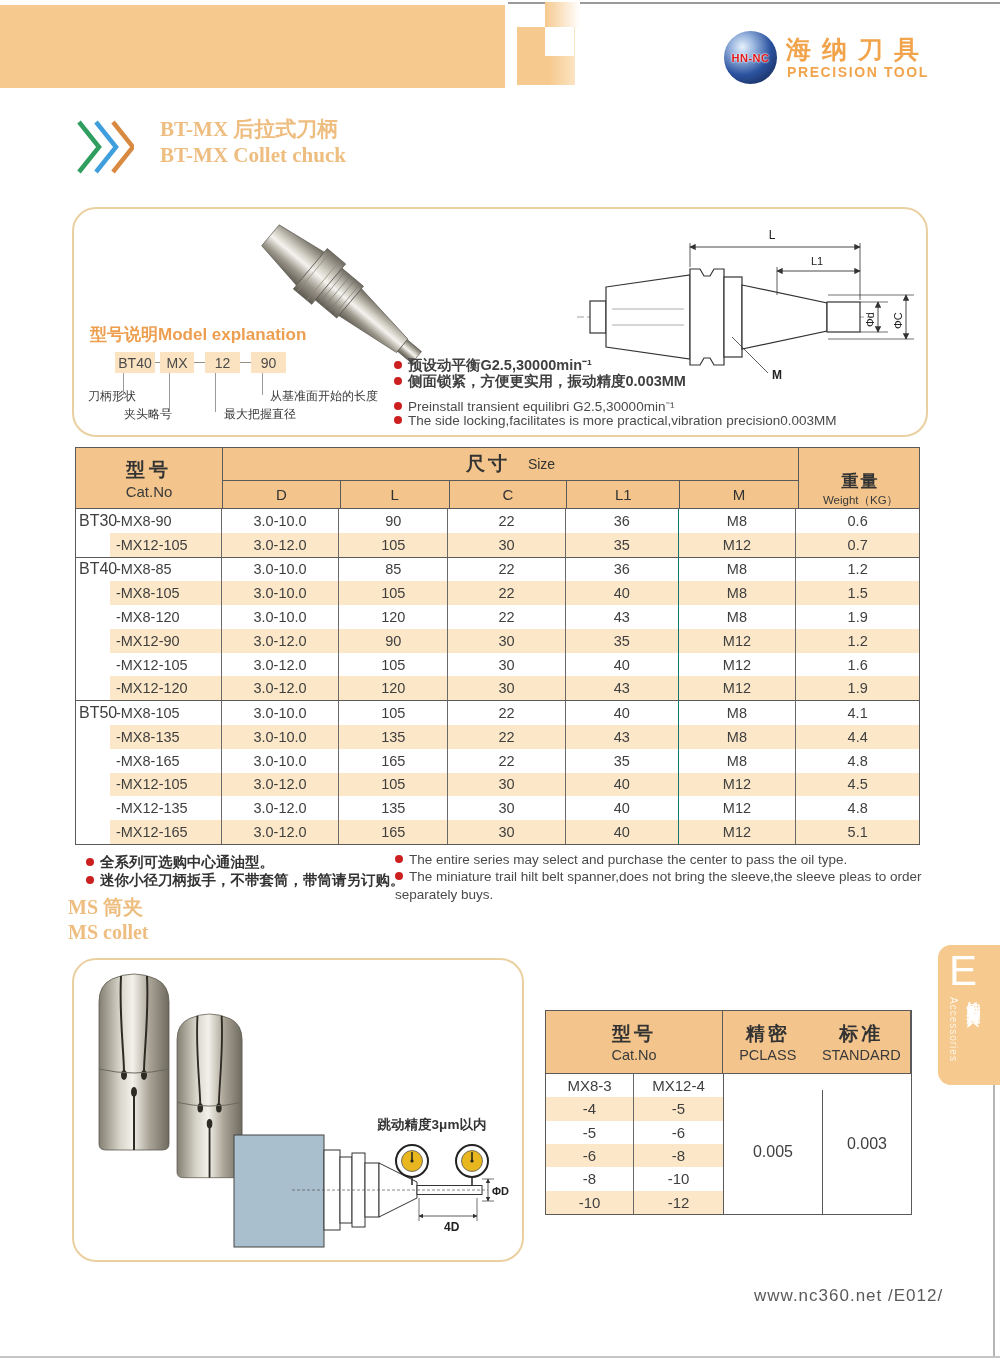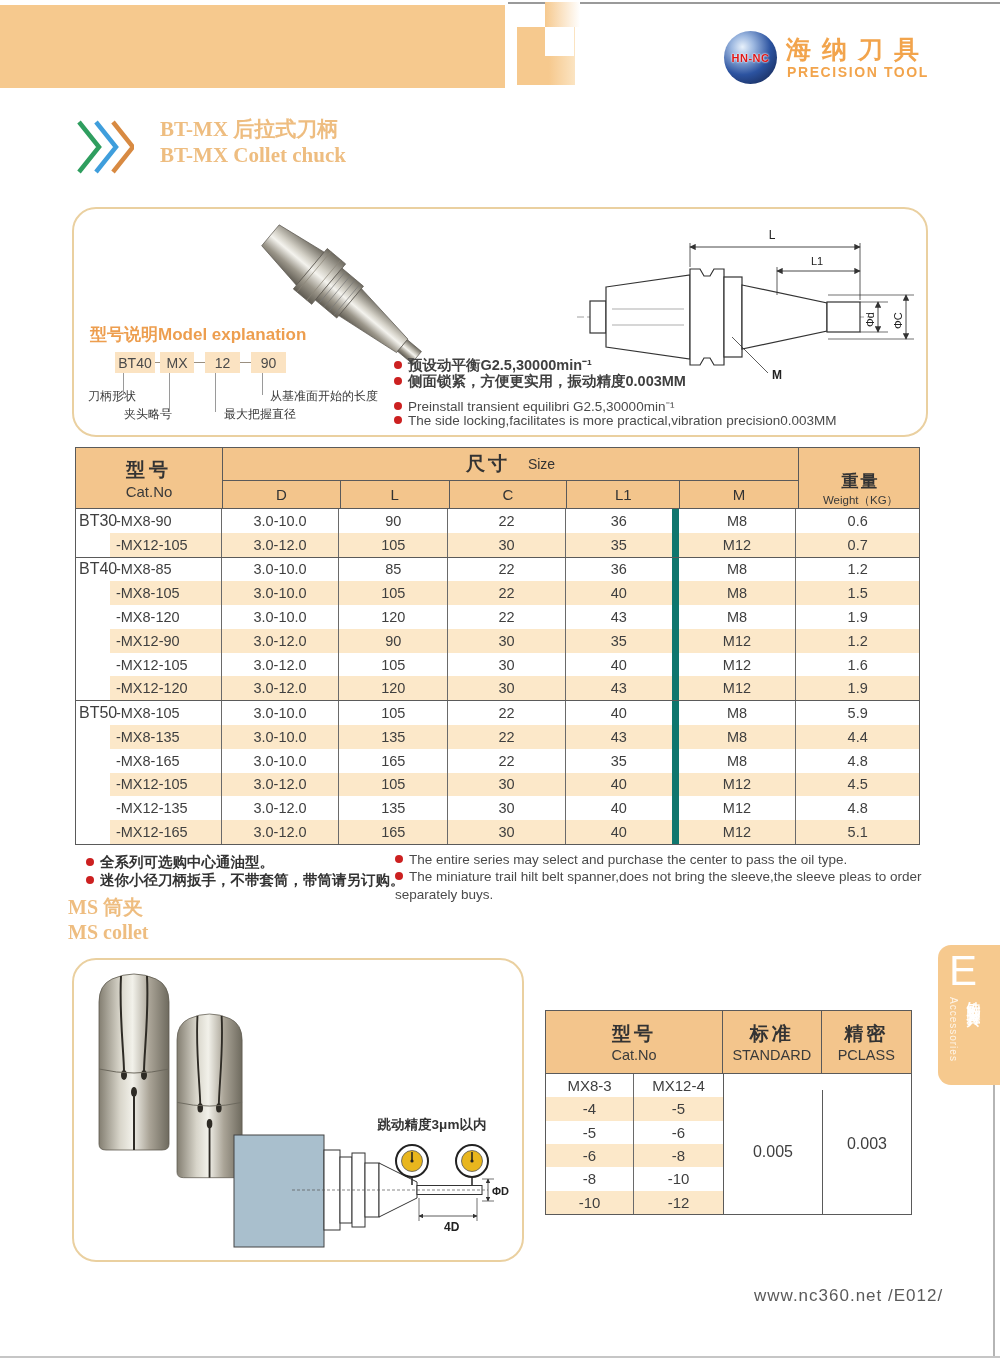--- a/index.html
+++ b/index.html
@@ -67,21 +67,21 @@
   .t1-wt .sub{font-size:11.5px;color:#3a3a3a;}
   .t1-body{flex:1;display:flex;flex-direction:column;border-top:1px solid #5a5a5a;}
   .t1-row{flex:1;display:flex;font-size:14.5px;color:#3f3f3f;}
   .t1-row.grp{border-top:1px solid #5a5a5a;}
   .cell{display:flex;align-items:center;justify-content:center;box-sizing:border-box;}
   .c-series{width:34px;justify-content:flex-start;padding-left:3px;font-size:16px;}
   .c-model{width:112px;justify-content:flex-start;padding-left:6px;border-right:1px solid #6a6a6a;}
   .c-d{width:118px;border-right:1px solid #6a6a6a;}
   .c-l{width:109px;border-right:1px solid #6a6a6a;}
   .c-c{width:118px;border-right:1px solid #6a6a6a;}
-  .c-l1{width:113px;border-right:7px solid #0f766e;}
+  .c-l1{width:113px;border-right:1px solid #0f766e;}
   .c-m{width:118px;border-right:1px solid #6a6a6a;}
   .c-w{width:123px;}
   .t1-row.alt .cell:not(.c-series){background:#fce8c9;}
 
   
   .note{position:absolute;white-space:nowrap;}
   .note .dot{display:inline-block;width:8px;height:8px;border-radius:50%;background:#cc2020;margin-right:6px;vertical-align:1px;}
   .note-cn{font-size:14.5px;font-weight:bold;color:#333;}
   .note-en{font-size:13.5px;color:#4a4a4a;white-space:normal;width:575px;line-height:18px;}
   .ms-title{left:68px;top:895px;font-family:"Liberation Serif",serif;font-weight:bold;font-size:20px;
@@ -344,21 +344,21 @@
           <div class="cell c-w">1.9</div>
         </div>
       <div class="t1-row grp">
           <div class="cell c-series">BT50</div>
           <div class="cell c-model">-MX8-105</div>
           <div class="cell c-d">3.0-10.0</div>
           <div class="cell c-l">105</div>
           <div class="cell c-c">22</div>
           <div class="cell c-l1">40</div>
           <div class="cell c-m">M8</div>
-          <div class="cell c-w">5.9</div>
+          <div class="cell c-w">4.1</div>
         </div>
       <div class="t1-row alt">
           <div class="cell c-series"></div>
           <div class="cell c-model">-MX8-135</div>
           <div class="cell c-d">3.0-10.0</div>
           <div class="cell c-l">135</div>
           <div class="cell c-c">22</div>
           <div class="cell c-l1">43</div>
           <div class="cell c-m">M8</div>
           <div class="cell c-w">4.4</div>
@@ -495,27 +495,27 @@
       </defs>
     </svg>
   </div>
 
   <div class="abs t2">
     <div class="t2-head">
       <div class="hc t2-cat">
         <div class="big">型号</div>
         <div class="sub">Cat.No</div>
       </div>
+      <div class="hc t2-p">
+        <div class="big">精密</div>
+        <div class="sub">PCLASS</div>
+      </div>
       <div class="hc t2-std">
         <div class="big">标准</div>
         <div class="sub">STANDARD</div>
-      </div>
-      <div class="hc t2-p">
-        <div class="big">精密</div>
-        <div class="sub">PCLASS</div>
       </div>
     </div>
     <div class="t2-body">
       <div class="t2-catcol">
         <div class="t2-row">
             <div class="ca">MX8-3</div>
             <div class="cb">MX12-4</div>
           </div>
         <div class="t2-row alt">
             <div class="ca">-4</div>

